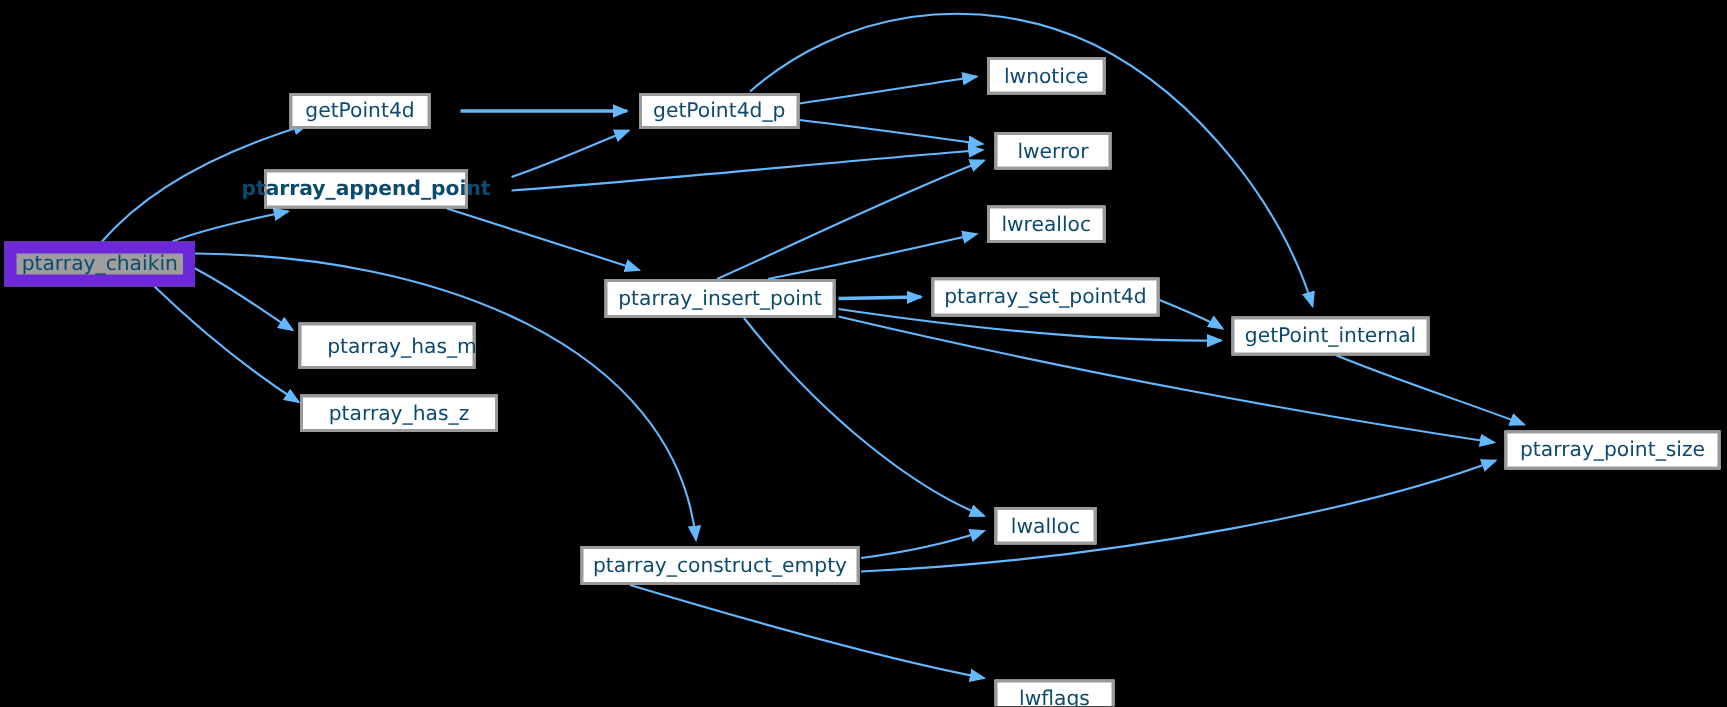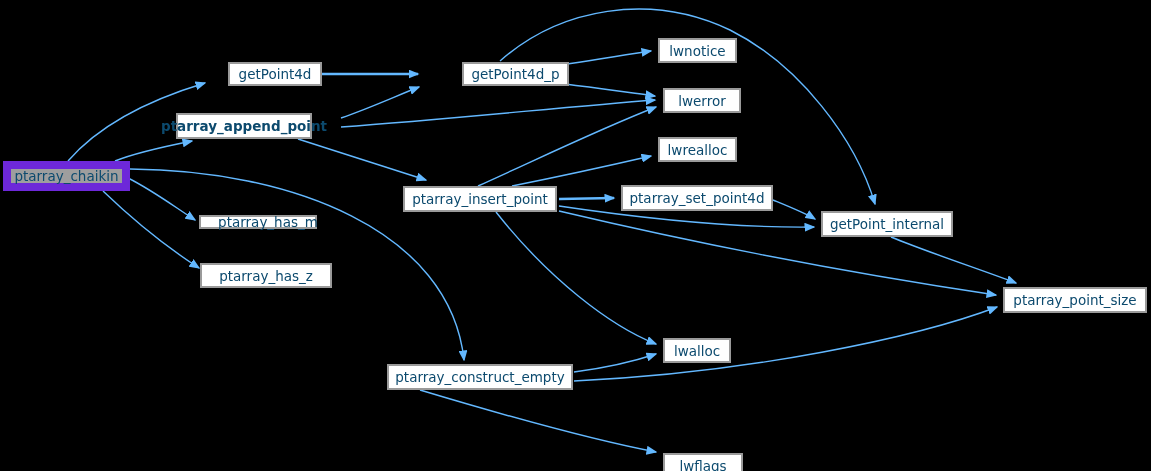--- a/index.html
+++ b/index.html
@@ -63,24 +63,24 @@
         <path d="M 891,237 C 930,253 982,270 1016,283" fill="none" stroke="#63b8ff" stroke-width="1.4" marker-end="url(#arrowhead)"></path>
         <path d="M 574,372 C 605,368 635,361 656,354" fill="none" stroke="#63b8ff" stroke-width="1.4" marker-end="url(#arrowhead)"></path>
         <path d="M 574,381 C 750,373 918,337 997,307" fill="none" stroke="#63b8ff" stroke-width="1.4" marker-end="url(#arrowhead)"></path>
         <path d="M 420,390 C 500,414 592,440 656,452" fill="none" stroke="#63b8ff" stroke-width="1.4" marker-end="url(#arrowhead)"></path>
       </g>
   </svg>
   <div id="node-layer">
       <div class="node highlight" style="left: 3px; top: 161px; width: 127px; height: 30px;">
         <span>ptarray_chaikin</span>
       </div>
-      <div class="node" style="left: 228px; top: 62px; width: 94px; height: 24px;">
+      <div class="node" style="left: 193px; top: 62px; width: 94px; height: 24px;">
         <span>getPoint4d</span>
       </div>
-      <div class="node" style="left: 426px; top: 62px; width: 107px; height: 24px; margin-left: 36px;">
+      <div class="node" style="left: 426px; top: 62px; width: 107px; height: 24px;">
         <span>getPoint4d_p</span>
       </div>
       <div class="node" style="left: 658px; top: 38px; width: 79px; height: 25px;">
         <span>lwnotice</span>
       </div>
       <div class="node" style="left: 663px; top: 88px; width: 78px; height: 25px;">
         <span>lwerror</span>
       </div>
       <div class="node" style="left: 658px; top: 137px; width: 79px; height: 25px;">
         <span>lwrealloc</span>
@@ -93,21 +93,21 @@
       </div>
       <div class="node" style="left: 621px; top: 185px; width: 152px; height: 26px;">
         <span>ptarray_set_point4d</span>
       </div>
       <div class="node" style="left: 821px; top: 211px; width: 132px; height: 26px;">
         <span>getPoint_internal</span>
       </div>
       <div class="node" style="left: 1003px; top: 287px; width: 144px; height: 26px;">
         <span>ptarray_point_size</span>
       </div>
-      <div class="node" style="left: 199px; top: 215px; width: 118px; height: 14px; padding-left: 20px;">
+      <div class="node" style="left: 199px; top: 215px; width: 118px; height: 31px; padding-left: 20px;">
         <span>ptarray_has_m</span>
       </div>
       <div class="node" style="left: 200px; top: 263px; width: 132px; height: 25px;">
         <span>ptarray_has_z</span>
       </div>
       <div class="node" style="left: 387px; top: 364px; width: 186px; height: 26px;">
         <span>ptarray_construct_empty</span>
       </div>
       <div class="node" style="left: 663px; top: 338px; width: 68px; height: 25px;">
         <span>lwalloc</span>

